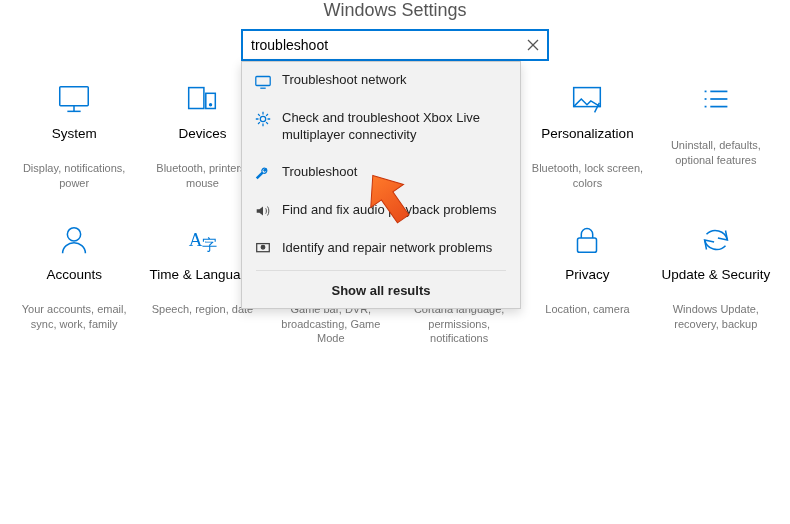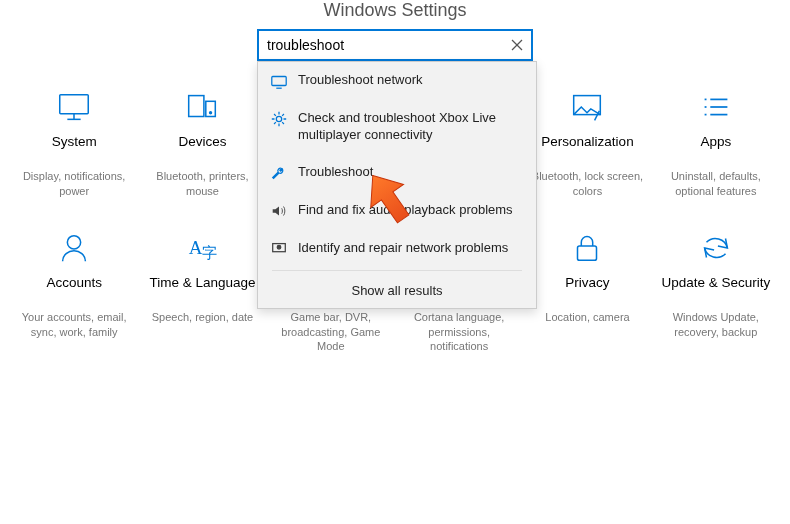--- a/index.html
+++ b/index.html
@@ -15,22 +15,22 @@
   .page-title {
     text-align: center;
     font-size: 18px;
     font-weight: 300;
     color: #555;
     padding-top: 0px;
     margin-bottom: 8px;
   }
   .search-wrap {
     position: relative;
-    width: 276px;
-    margin: 0 auto 13px;
+    width: 308px;
+    margin: 0 auto 5px;
   }
   .search-box {
     width: 100%;
     height: 32px;
     border: 2px solid #0078d7;
     background: #fff;
     display: flex;
     align-items: center;
     padding: 0 28px 0 8px;
     position: relative;
@@ -77,20 +77,21 @@
     color: #0078d7;
   }
   .dd-text { flex: 1; color: #222; }
   .dd-sep { height: 1px; background: #ddd; margin: 2px 14px; }
   .dd-all {
     text-align: center;
     padding: 10px;
     font-size: 13px;
     cursor: pointer;
     color: #222;
+    font-weight: bold;
   }
   .grid {
     display: grid;
     grid-template-columns: repeat(6, 1fr);
     column-gap: 0;
     row-gap: 30px;
     padding: 14px 10px 0;
   }
   .tile {
     text-align: center;
@@ -267,21 +268,20 @@
     <div class="tile-icon">
       <svg viewBox="0 0 40 40" fill="none" stroke="currentColor" stroke-width="1.8">
         <line x1="8" y1="12" x2="10" y2="12"></line>
           <line x1="14" y1="12" x2="32" y2="12"></line>
         <line x1="8" y1="20" x2="10" y2="20"></line>
           <line x1="14" y1="20" x2="32" y2="20"></line>
         <line x1="8" y1="28" x2="10" y2="28"></line>
           <line x1="14" y1="28" x2="32" y2="28"></line>
       </svg>
     </div>
-    <div class="tile-title">Apps</div>
     <div class="tile-desc">Uninstall, defaults, optional features</div>
   </div>
 
   <div class="tile">
     <div class="tile-icon">
       <svg viewBox="0 0 40 40" fill="none" stroke="currentColor" stroke-width="1.6">
         <circle cx="20" cy="14" r="7"></circle>
           <path d="M8 34c0-7 6-11 12-11s12 4 12 11"></path>
       </svg>
     </div>

